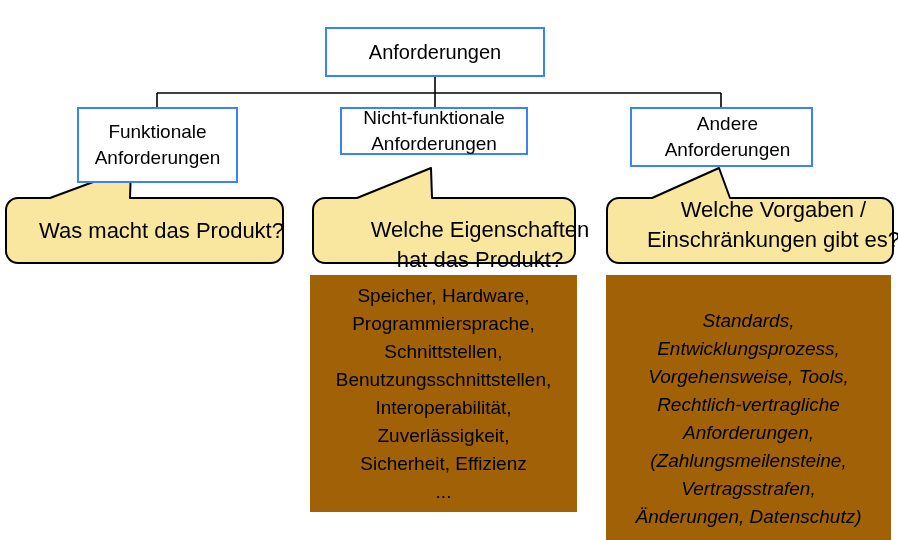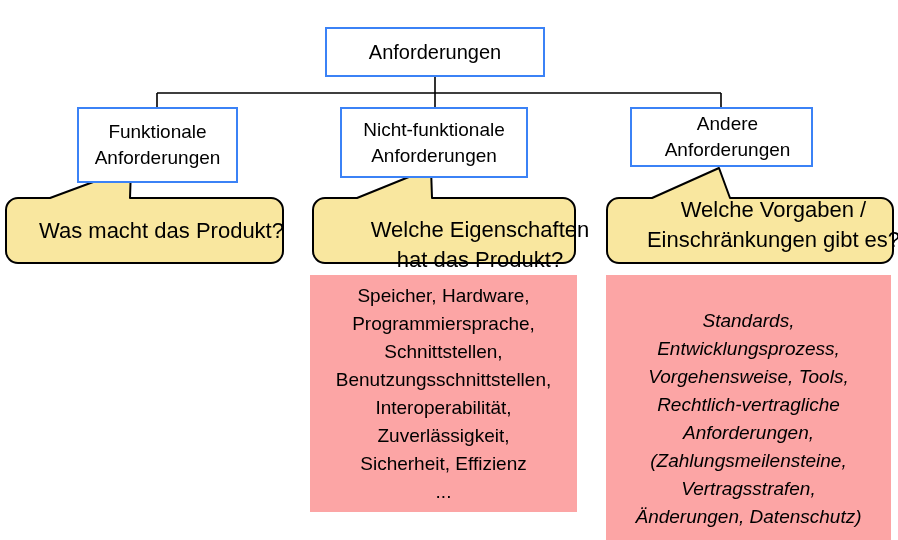--- a/index.html
+++ b/index.html
@@ -33,40 +33,40 @@
     line-height: 26px;
     white-space: pre-line;
     box-sizing: border-box;
   }
   .root-box {
     left: 325px; top: 27px;
     width: 220px; height: 50px;
     font-size: 20px;
   }
   .branch-left   { left: 77px;  top: 107px; width: 161px; height: 76px; }
-  .branch-middle { left: 340px; top: 107px; width: 188px; height: 71px; }
+  .branch-middle { left: 340px; top: 107px; width: 188px; height: 48px; }
   .branch-right  { left: 630px; top: 107px; width: 183px; height: 60px; padding-left: 12px; }
 
   .bubble-text {
     position: absolute;
     display: flex;
     align-items: center;
     justify-content: center;
     text-align: center;
     font-size: 22px;
     line-height: 30px;
     white-space: pre-line;
   }
   .bubble-text-left   { left: 6px;   top: 198px; width: 311px; height: 65px; }
   .bubble-text-middle { left: 313px; top: 212px; width: 302px; height: 65px; padding-left: 16px; }
   .bubble-text-right  { left: 607px; top: 192px; width: 333px; height: 65px; }
 
   .detail-box {
     position: absolute;
-    background: #fca5a5;
+    background: #a16207;
     display: flex;
     align-items: center;
     justify-content: center;
     text-align: center;
     font-size: 19px;
     line-height: 28px;
     white-space: pre-line;
     box-sizing: border-box;
   }
   .detail-middle { left: 310px; top: 275px; width: 267px; height: 237px; }

